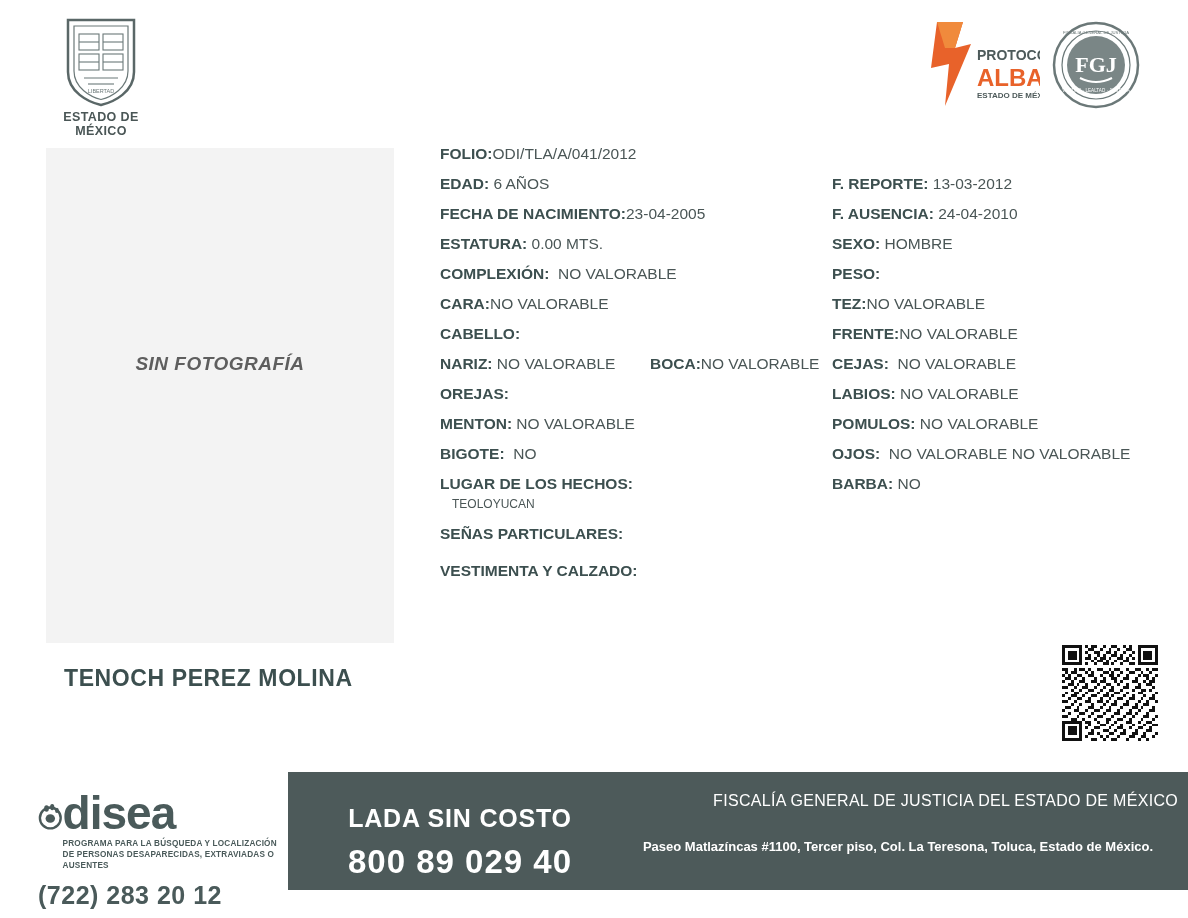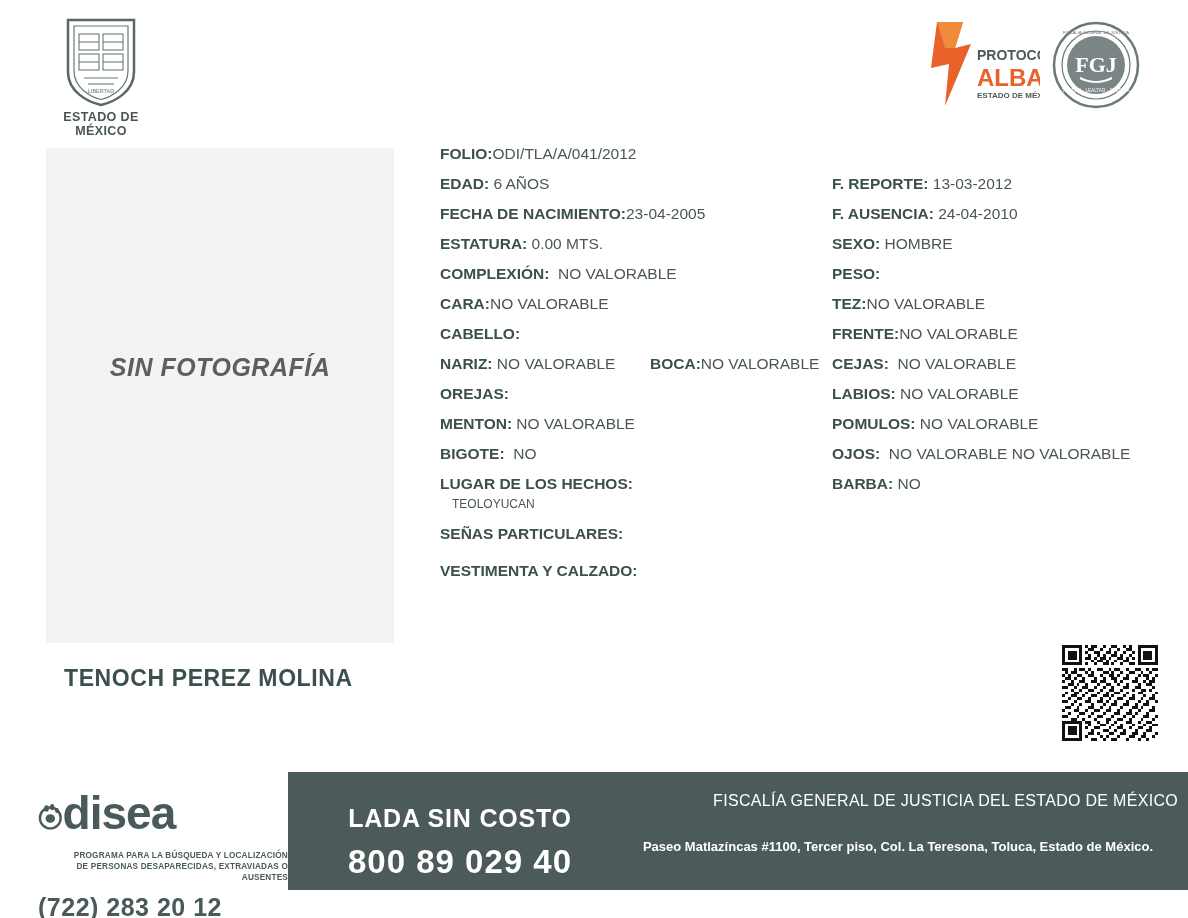--- a/index.html
+++ b/index.html
@@ -81,21 +81,21 @@
     background: #f3f3f3;
   }
   .photo-text {
     position: absolute;
     top: 205px;
     left: 0;
     width: 100%;
     text-align: center;
     font-style: italic;
     font-weight: bold;
-    font-size: 25px;
+    font-size: 19px;
     color: #5e5e5e;
     letter-spacing: 0.5px;
     filter: blur(0.4px);
   }
   .person-name {
     position: absolute;
     left: 64px;
     top: 665px;
     font-size: 23px;
     font-weight: bold;
@@ -161,23 +161,22 @@
     font-weight: bold;
     color: #4a5a5a;
     letter-spacing: -1px;
     line-height: 1;
   }
   .odisea-sub {
     font-size: 8.2px;
     font-weight: bold;
     color: #4a5a5a;
     line-height: 1.35;
-    margin-top: 14px;
+    margin-top: 2px;
     letter-spacing: 0.2px;
-    text-align: right;
   }
   .odisea-phone {
     font-size: 25px;
     font-weight: bold;
     color: #4a5a5a;
     letter-spacing: 0.5px;
     margin-top: 10px;
   }
 
   .footer-bar {

